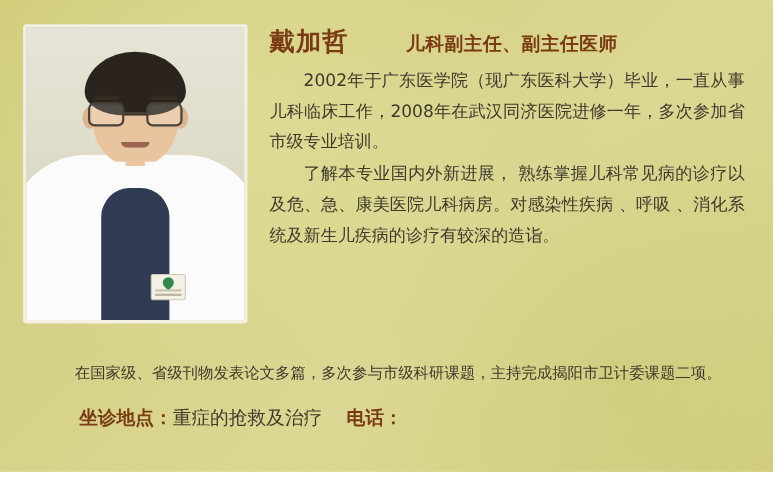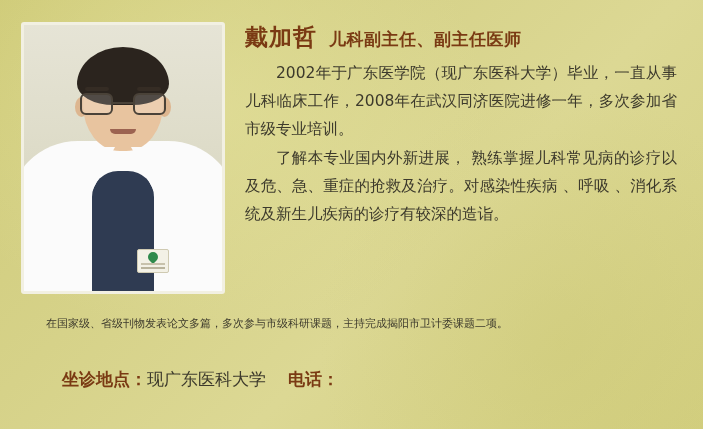--- a/index.html
+++ b/index.html
@@ -249,46 +249,47 @@
     font-size: 23px;
     font-weight: bold;
     color: #7a3a13;
     letter-spacing: 1px;
   }
   .doc-title {
     font-size: 17px;
     font-weight: bold;
     color: #7a3a13;
     letter-spacing: 0.5px;
+    margin-left: 40px;
   }
   .para {
     font-size: 15.5px;
     line-height: 28px;
     color: #3d3a2c;
     text-indent: 2em;
     text-align: justify;
     margin: 0 12px 1px 0;
   }
   .full-width {
     position: absolute;
     left: 24px;
     right: 14px;
     z-index: 4;
   }
   .para-wide {
-    font-size: 11px;
+    font-size: 14px;
     line-height: 28px;
     color: #3d3a2c;
     text-indent: 2em;
     text-align: justify;
-    margin: 0;
+    margin: 16px;
   }
   .footer {
     position: absolute;
-    left: 62px;
+    left: 72px;
     bottom: 38px;
     display: flex;
     align-items: baseline;
     z-index: 4;
     white-space: nowrap;
   }
   .footer-label {
     font-size: 17px;
     font-weight: bold;
     color: #7a3a13;
@@ -329,27 +330,27 @@
       </div>
     </div>
   </div>
 
   <div class="content">
     <div class="name-row">
       <span class="doc-name">戴加哲</span>
       <span class="doc-title">儿科副主任、副主任医师</span>
     </div>
     <p class="para">2002年于广东医学院（现广东医科大学）毕业，一直从事儿科临床工作，2008年在武汉同济医院进修一年，多次参加省市级专业培训。</p>
-    <p class="para">了解本专业国内外新进展， 熟练掌握儿科常见病的诊疗以及危、急、重症的抢救及治疗。对感染性疾病 、呼吸 、消化系统及新生儿疾病的诊疗有较深的造诣。</p>
+    <p class="para">了解本专业国内外新进展， 熟练掌握儿科常见病的诊疗以及危、急、康美医院儿科病房。对感染性疾病 、呼吸 、消化系统及新生儿疾病的诊疗有较深的造诣。</p>
   </div>
 
   <div class="full-width" style="top: 310px;">
     <p class="para-wide">在国家级、省级刊物发表论文多篇，多次参与市级科研课题，主持完成揭阳市卫计委课题二项。</p>
   </div>
 
   <div class="footer">
     <span class="footer-label">坐诊地点：</span>
-    <span class="footer-value">现广东医科大学</span>
+    <span class="footer-value">重症的抢救及治疗</span>
     <span class="footer-gap"></span>
     <span class="footer-label">电话：</span>
   </div>
 
 </div>
 
 </body></html>

